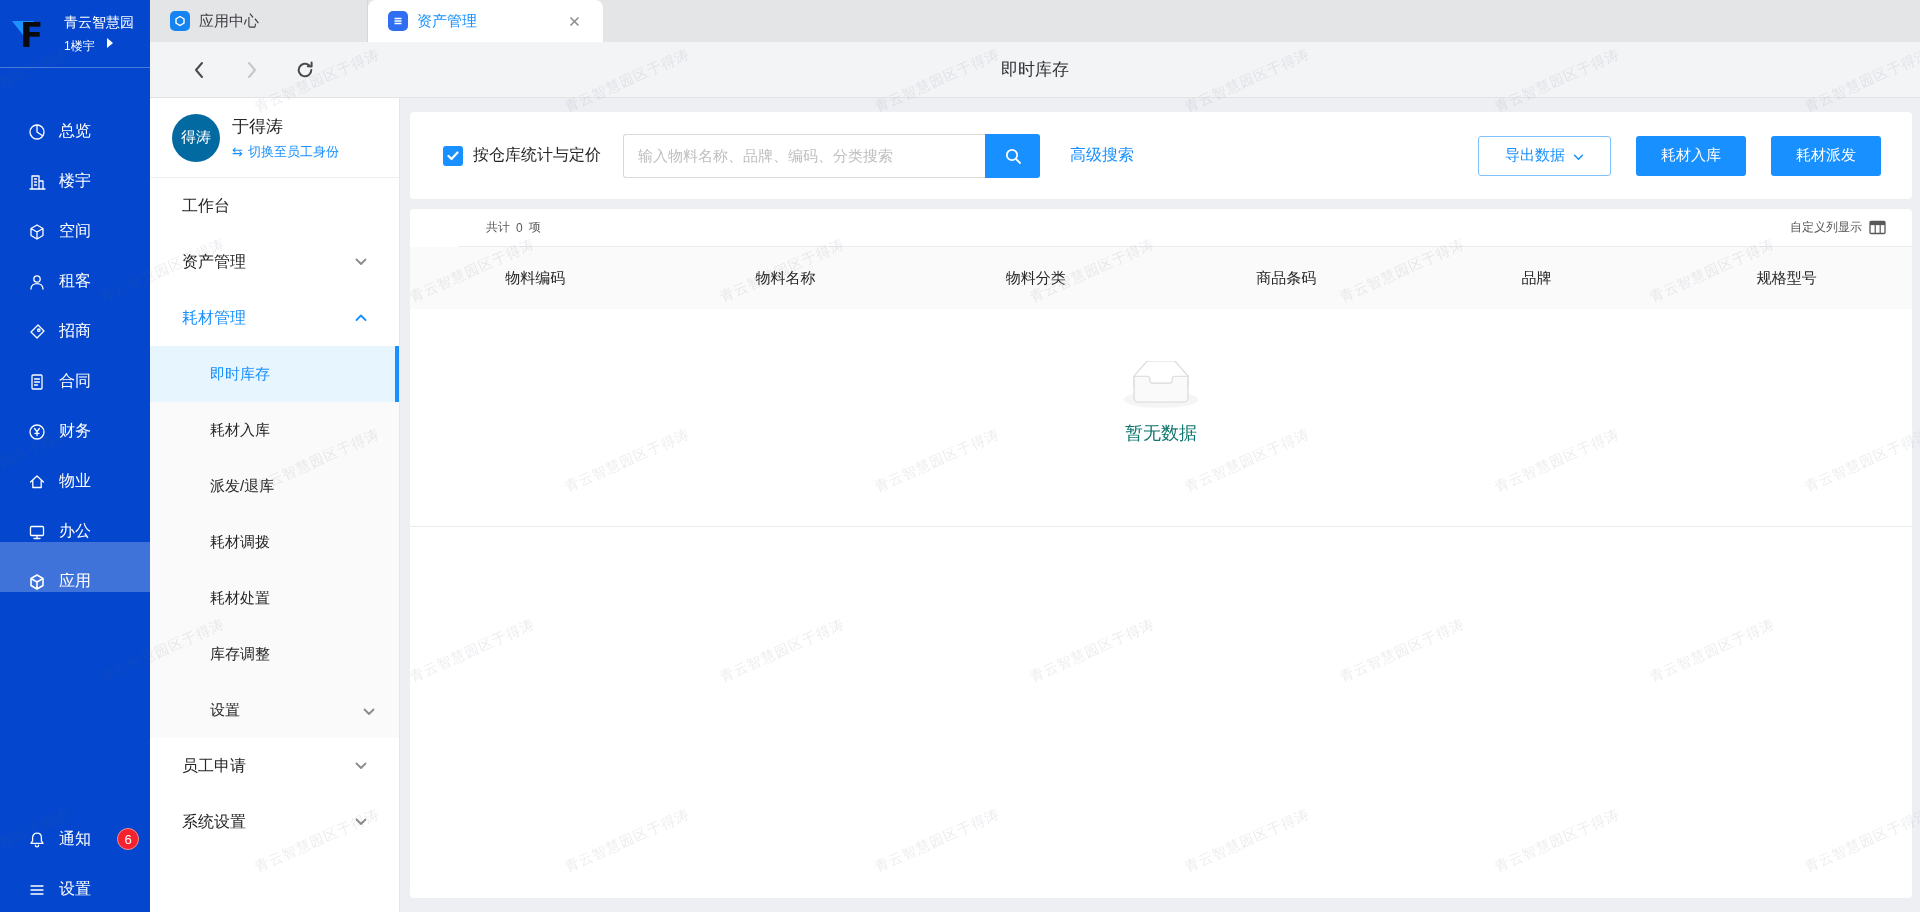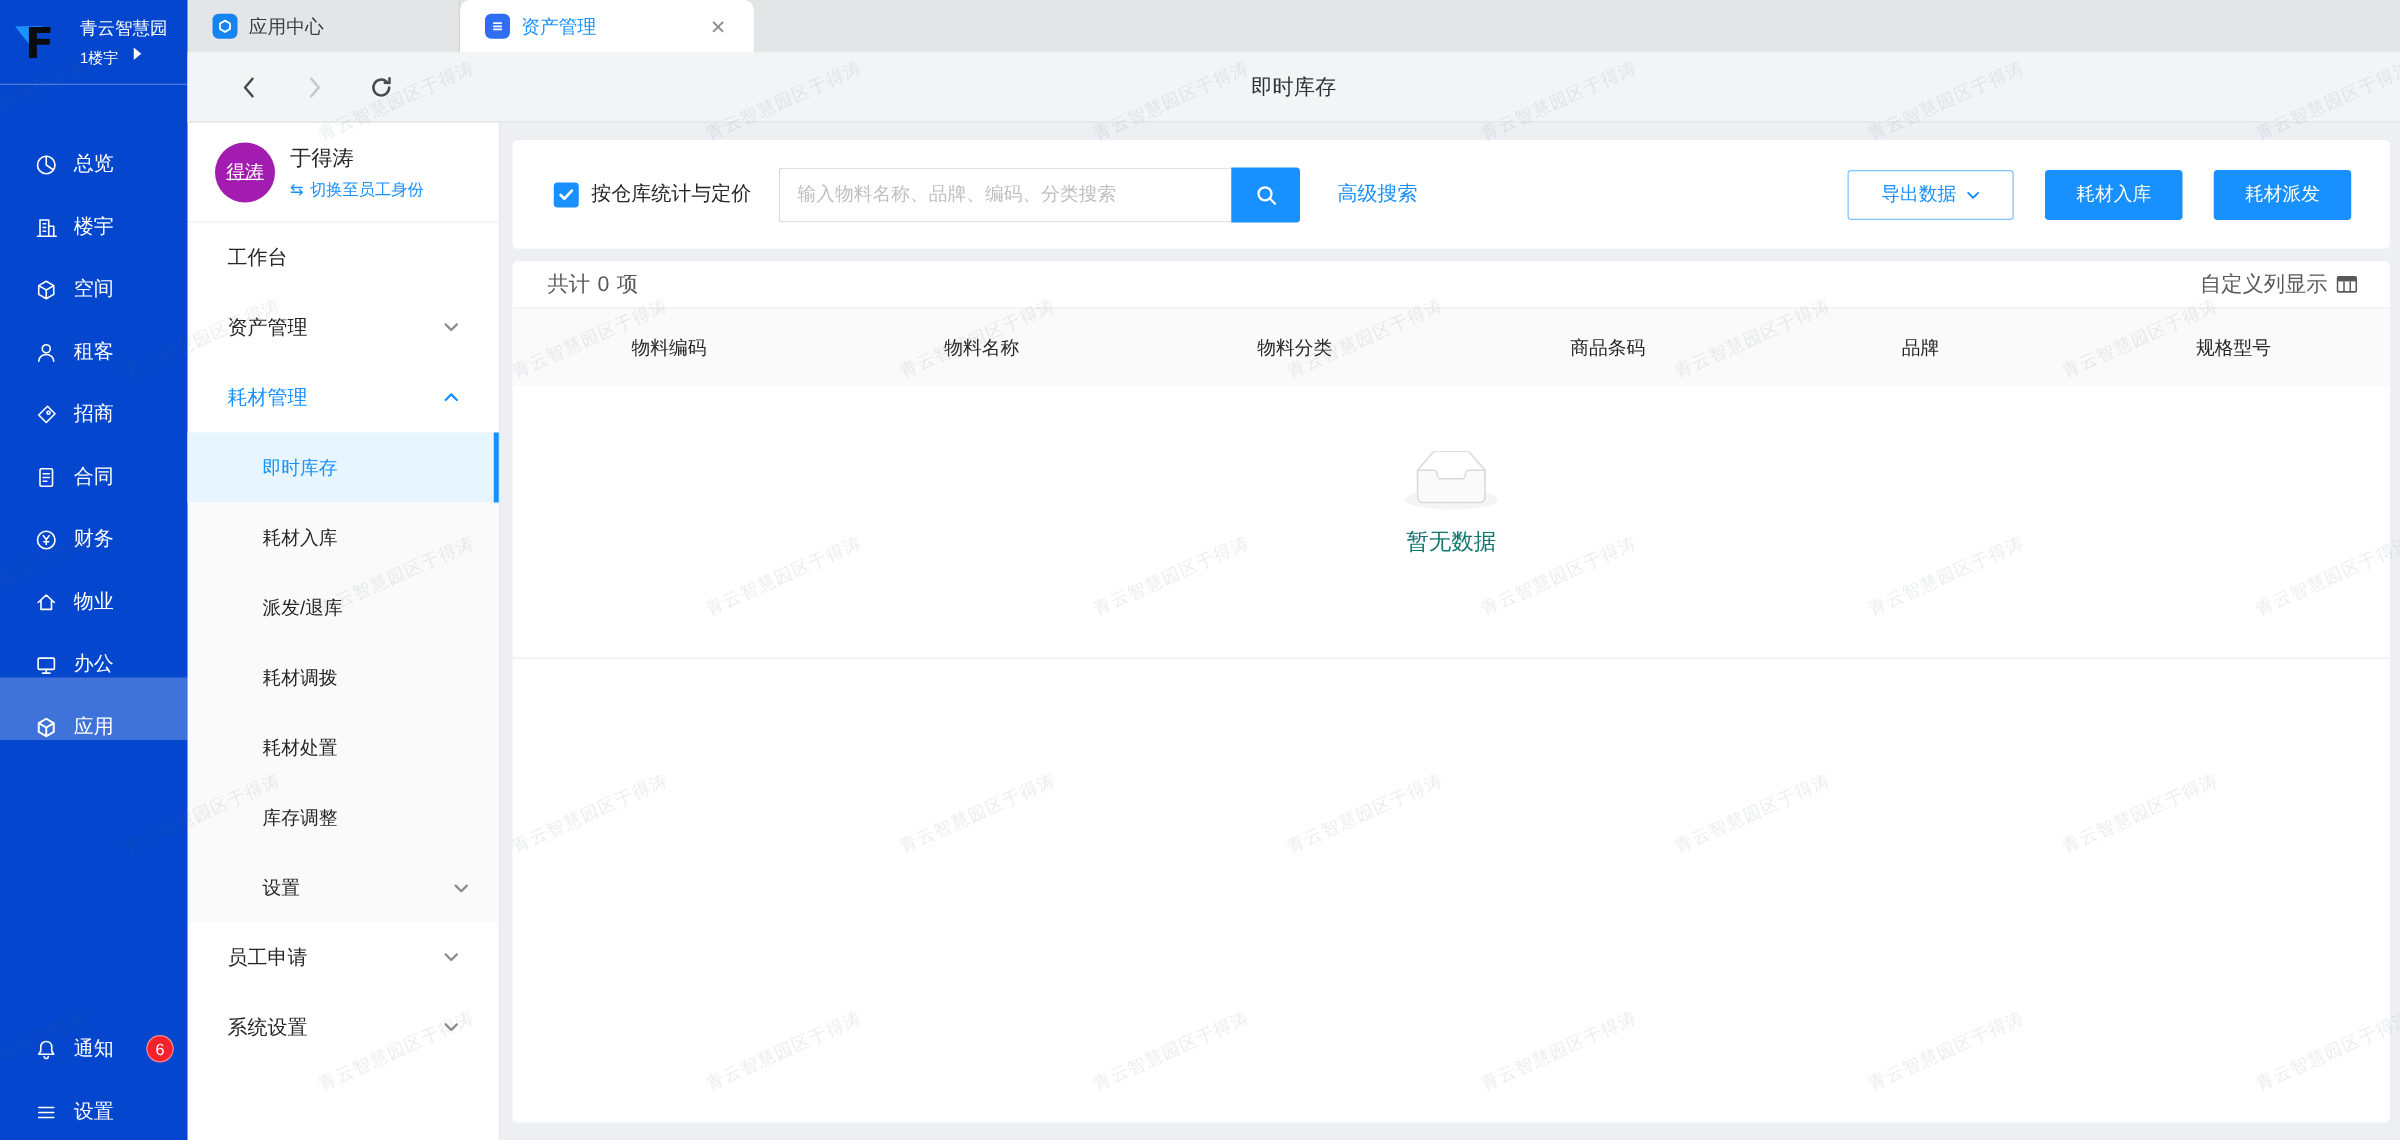--- a/index.html
+++ b/index.html
@@ -47,21 +47,21 @@
   .nav-btn { width:22px; height:22px; display:flex; align-items:center; justify-content:center; cursor:pointer; }
   .nav-btn svg { fill:none; stroke-width:2; stroke-linecap:round; stroke-linejoin:round; }
   .page-title { position:absolute; left:0; right:0; text-align:center; font-size:17px; color:#303035; }
 
   
   .workrow { flex:1; display:flex; min-height:0; }
 
   
   .submenu { width:250px; background:#fff; border-right:1px solid #e6e6e8; flex:none; display:flex; flex-direction:column; }
   .user-block { height:80px; display:flex; align-items:center; gap:12px; padding-left:22px; border-bottom:1px solid #f0f0f0; }
-  .avatar { width:48px; height:48px; border-radius:50%; background:#a21caf; color:#fff; font-size:15px; display:flex; align-items:center; justify-content:center; flex:none;text-decoration:underline; }
+  .avatar { width:48px; height:48px; border-radius:50%; background:#0369a1; color:#fff; font-size:15px; display:flex; align-items:center; justify-content:center; flex:none; }
   .user-name { font-size:17px; color:#262626; }
   .switch-link { font-size:13px; color:#1890ff; margin-top:5px; display:flex; gap:5px; align-items:center; cursor:pointer; }
   .menu-item { height:56px; display:flex; align-items:center; padding:0 32px; font-size:16px; color:#262626; cursor:pointer; }
   .menu-item .chev { margin-left:auto; display:flex; }
   .menu-item.blue { color:#1890ff; }
   .sub-group { background:#fafafa; }
   .sub-item { height:56px; display:flex; align-items:center; padding:0 24px 0 60px; font-size:15px; color:#262626; cursor:pointer; position:relative; }
   .sub-item.selected { background:#e6f5fe; color:#1890ff; }
   .sub-item.selected::after { content:""; position:absolute; right:0; top:0; bottom:0; width:4px; background:#1890ff; }
   .chev svg { stroke:#8c8c8c; fill:none; stroke-width:1.8; stroke-linecap:round; stroke-linejoin:round; }
@@ -78,21 +78,21 @@
   .search-input { width:362px; height:44px; border:1px solid #d9d9d9; border-right:none; border-radius:3px 0 0 3px; padding:0 14px; font-size:15px; color:#262626; outline:none; font-family:inherit; }
   .search-input::placeholder { color:#bfbfbf; }
   .search-btn { width:55px; height:44px; background:#1890ff; border:none; border-radius:0 3px 3px 0; display:flex; align-items:center; justify-content:center; cursor:pointer; }
   .adv-link { font-size:16px; color:#1890ff; margin-left:30px; cursor:pointer; white-space:nowrap; }
   .actions { margin-left:auto; display:flex; gap:25px; }
   .btn { height:40px; border-radius:3px; font-size:15px; display:flex; align-items:center; justify-content:center; cursor:pointer; font-family:inherit; white-space:nowrap; }
   .btn-ghost { width:133px; background:#fff; border:1px solid #7fc0ff; color:#1890ff; gap:8px; }
   .btn-primary { width:110px; background:#1890ff; border:none; color:#fff; }
 
   .table-card { flex:1; display:flex; flex-direction:column; min-height:0; }
-  .table-toolbar { height:38px; display:flex; align-items:center; padding:0 26px 0 28px; border-bottom:1px solid #ececee; font-size:17px; color:#595959; flex:none; }
+  .table-toolbar { height:38px; display:flex; align-items:center; padding:0 26px 0 28px; border-bottom:1px solid #ececee; font-size:12px; color:#595959; flex:none;margin-left:48px; }
   .summary { display:flex; gap:6px; align-items:center; }
   .customize { margin-left:auto; display:flex; align-items:center; gap:7px; cursor:pointer; color:#595959; }
   .thead { height:62px; background:#fafafa; display:grid; grid-template-columns:repeat(6,1fr); align-items:center; flex:none; }
   .th { text-align:center; font-size:15px; color:#262626; }
   .tbody-empty { height:218px; border-bottom:1px solid #ebebed; display:flex; flex-direction:column; align-items:center; padding-top:52px; flex:none; }
   .empty-text { margin-top:12px; font-size:18px; color:#0f766e; }
 
   
   .wm-layer { position:absolute; inset:0; pointer-events:none; overflow:hidden; z-index:60; }
   .wm { position:absolute; transform:rotate(-24deg); font-size:14px; color:rgba(90,100,120,0.12); white-space:nowrap; letter-spacing:1px; }

